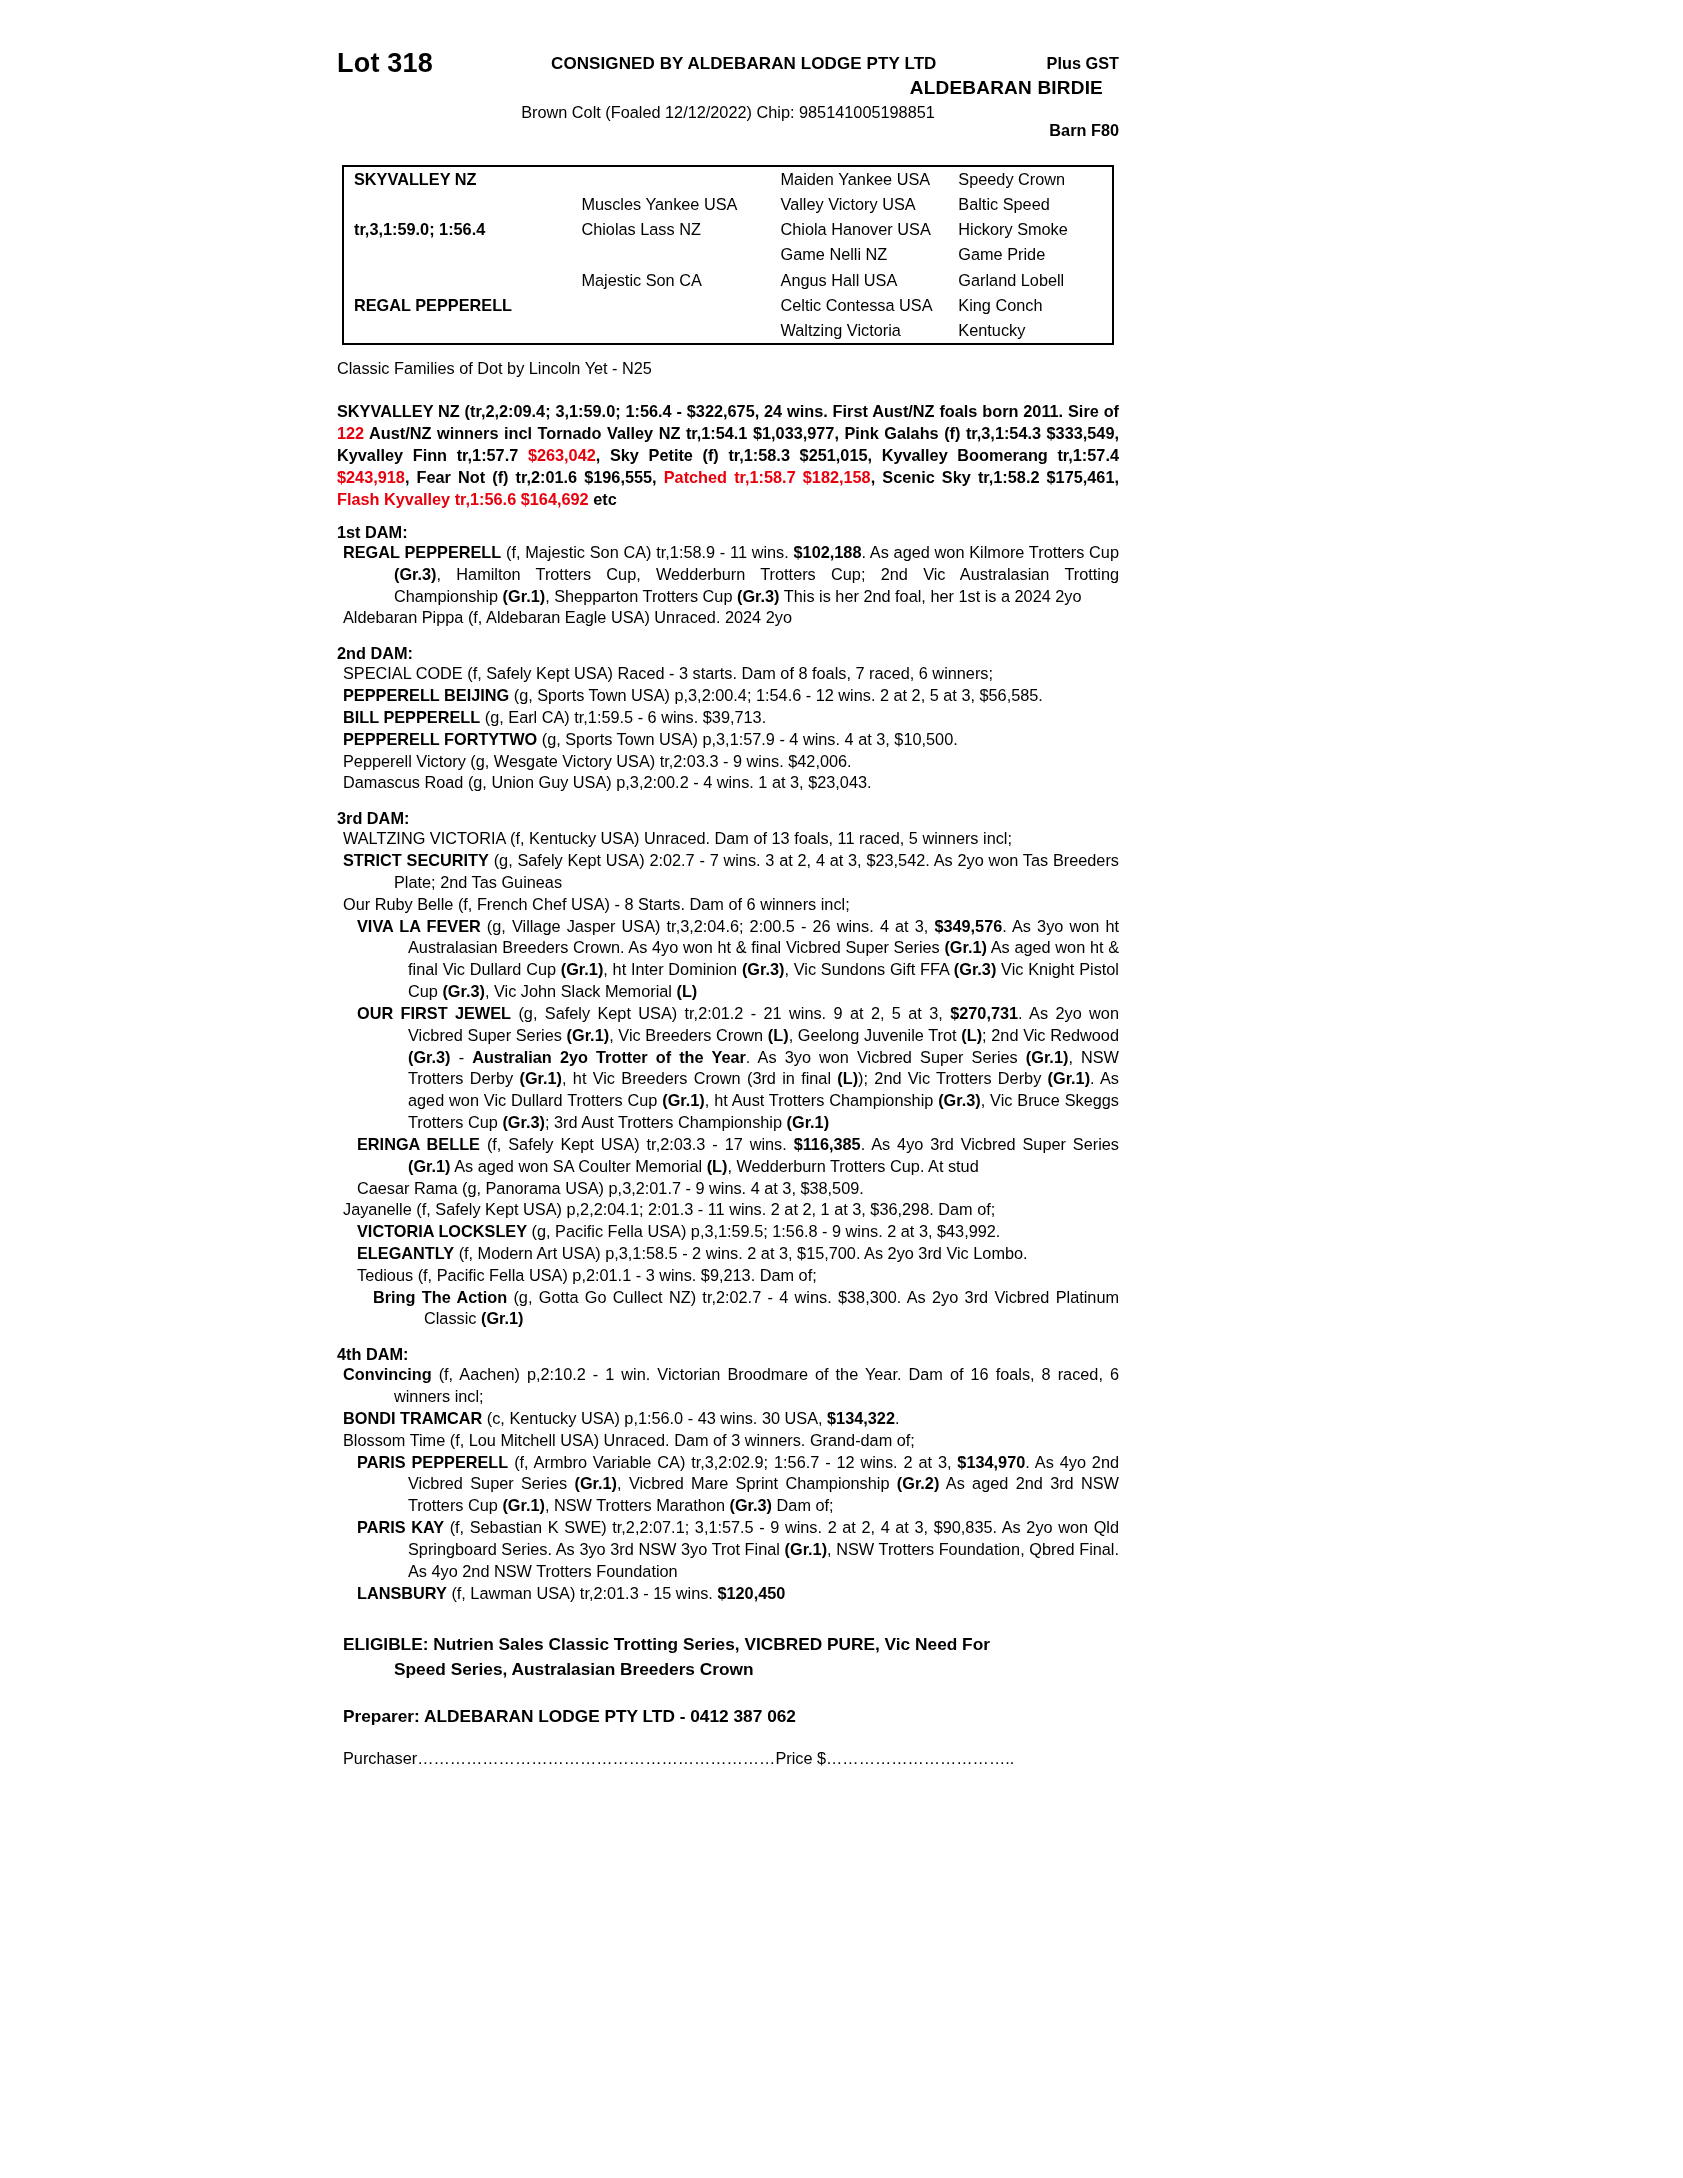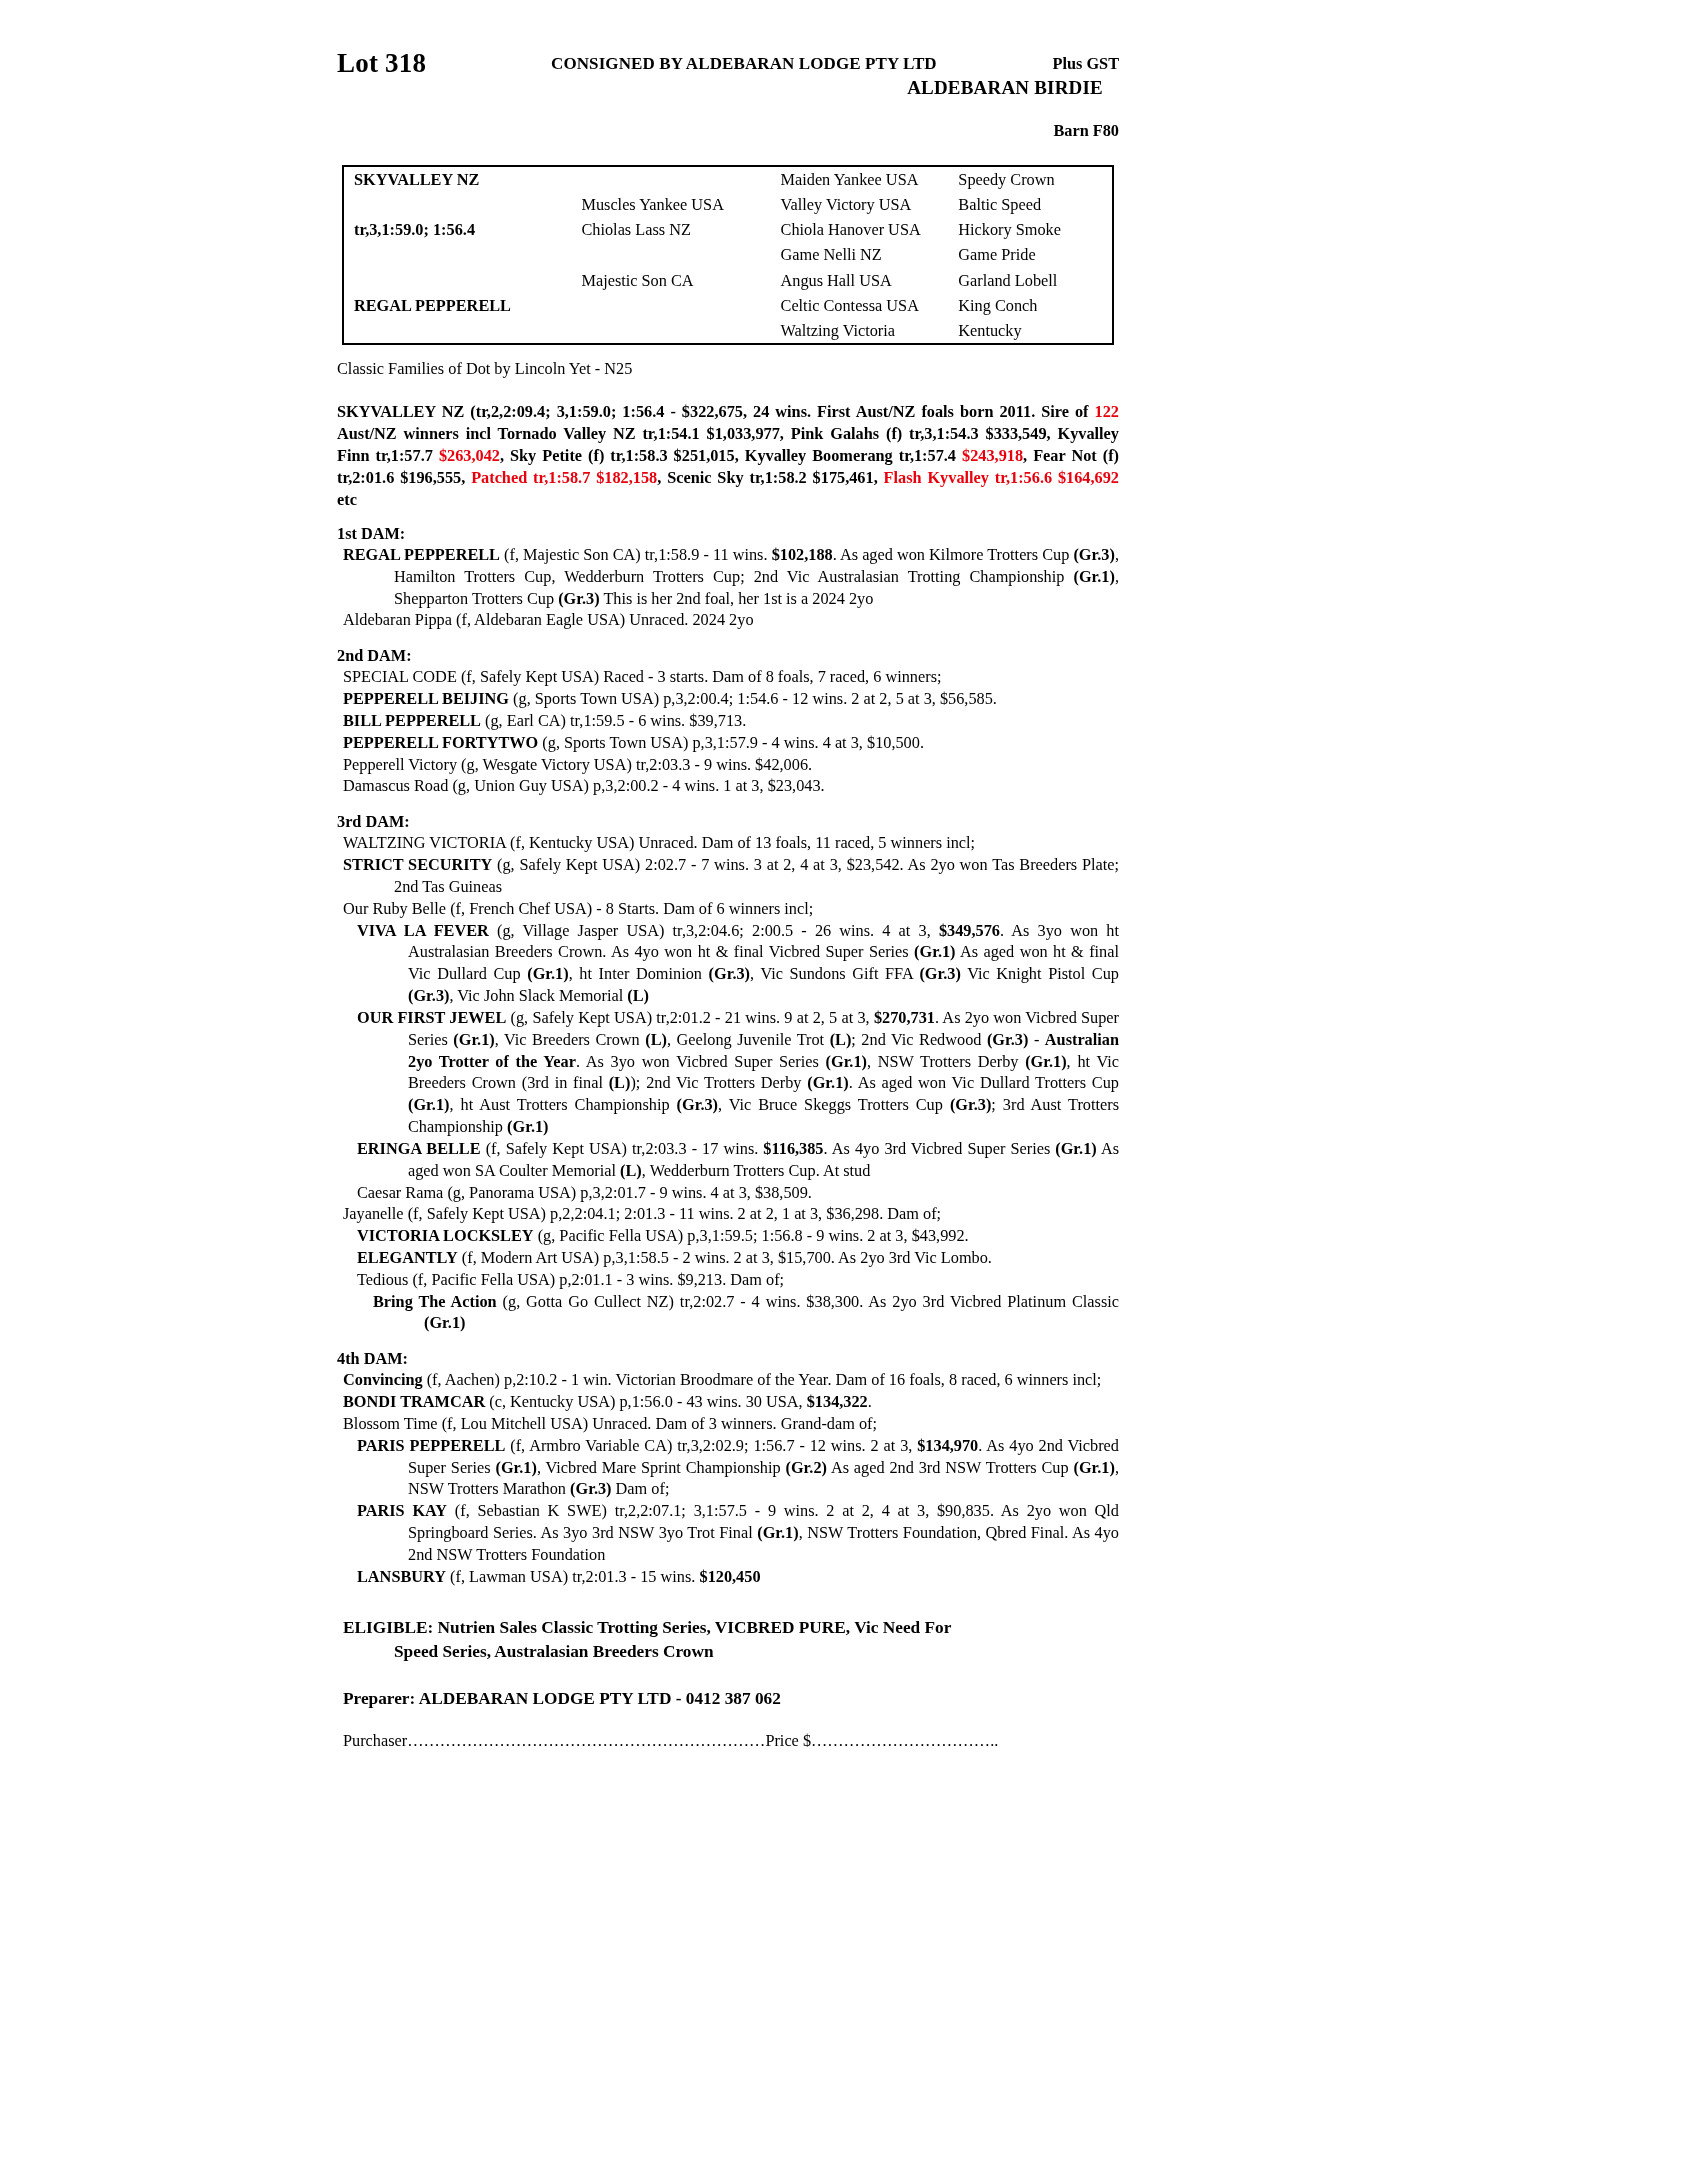--- a/index.html
+++ b/index.html
@@ -12,21 +12,20 @@
     min-height: 2178px;
     font-family: "Liberation Sans", sans-serif;
     color: #000000;
   }
   .page {
     width: 1456px;
     min-height: 2178px;
     box-sizing: border-box;
     padding: 44px 337px 30px 337px;
     position: relative;
-    font-family: Liberation Serif, serif;
   }
   
   .hdr {
     position: relative;
     height: 91px;
   }
   .lot {
     position: absolute;
     left: 0;
     top: 4px;
@@ -153,20 +152,21 @@
 </head>
 <body>
 
 <div class="page">
 
   <div class="hdr">
     <div class="lot">Lot 318</div>
     <div class="consigned">CONSIGNED BY ALDEBARAN LODGE PTY LTD</div>
     <div class="plusgst">Plus GST</div>
     <div class="horsename">ALDEBARAN BIRDIE</div>
+    <div class="subtitle">Brown Colt (Foaled 12/12/2022) Chip: 985141005198851</div>
     <div class="barn">Barn F80</div>
   </div>
 
   <div class="ped-wrap">
     <table class="ped">
       <tbody id="ped-body">
           <tr>
             <td class="c1">SKYVALLEY NZ</td>
             <td class="c2 nb"></td>
             <td class="c3 nb">Maiden Yankee USA</td>

